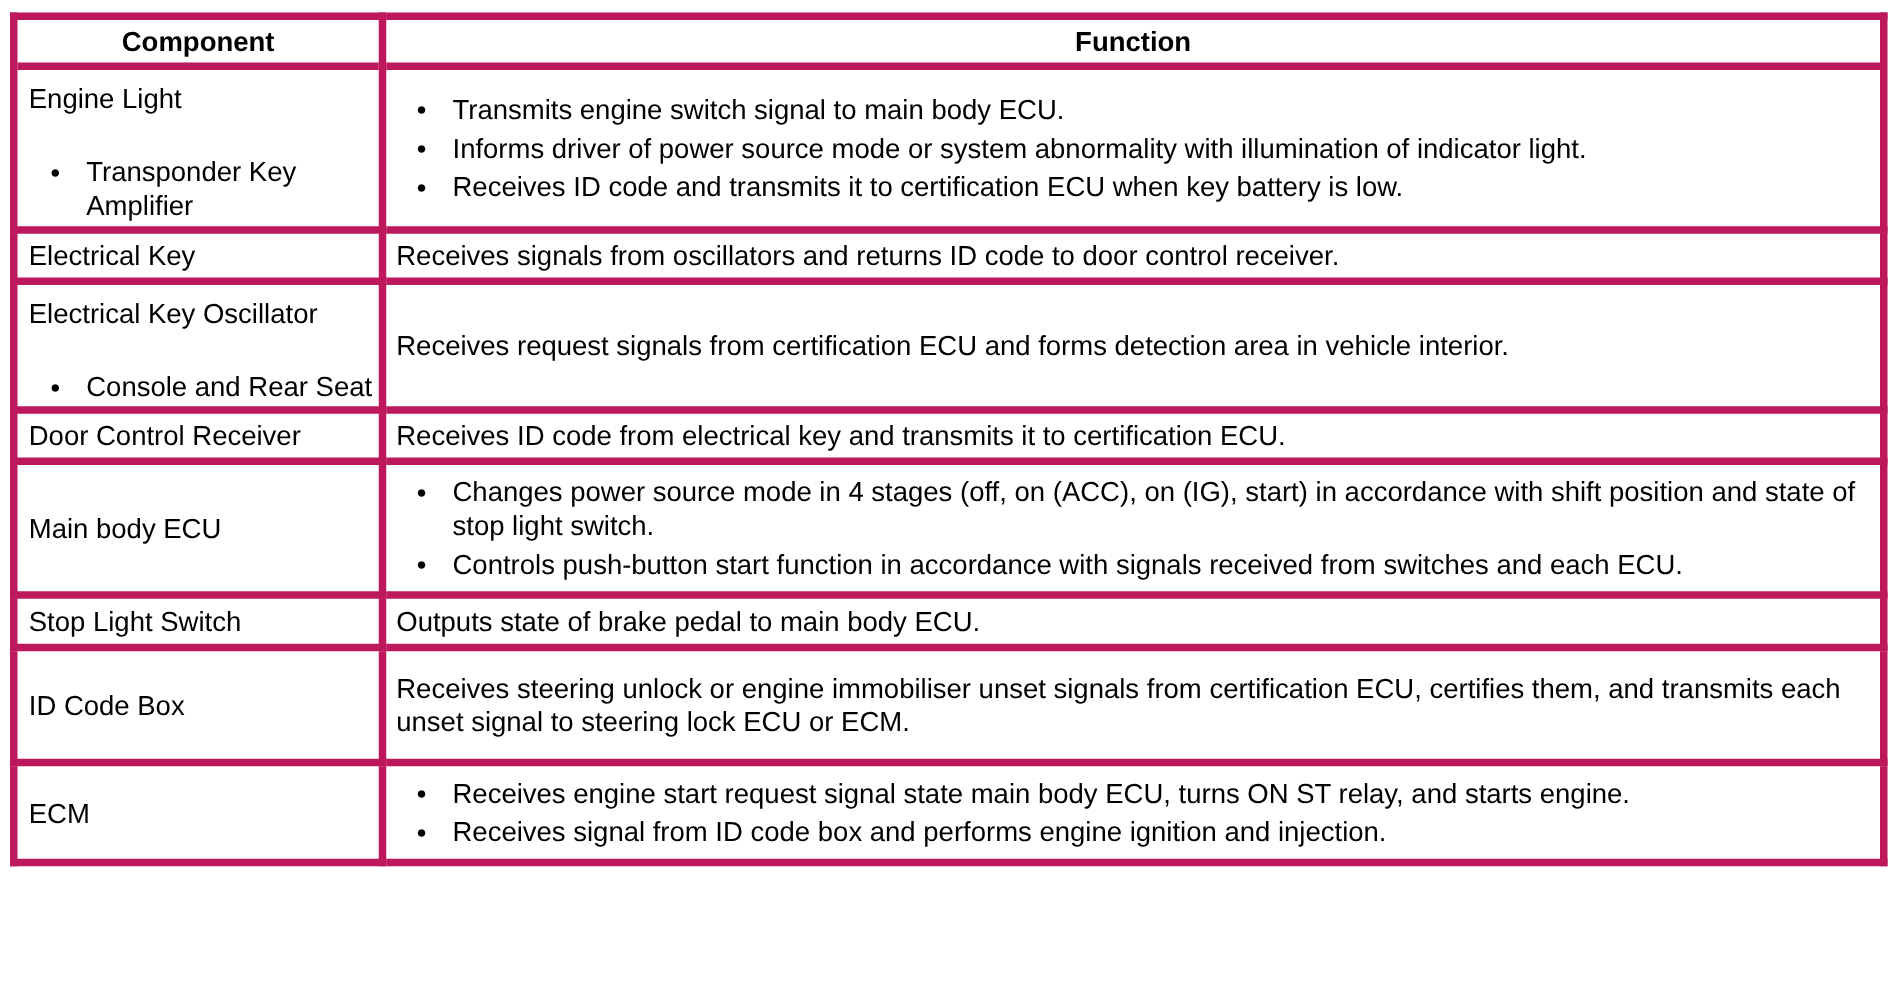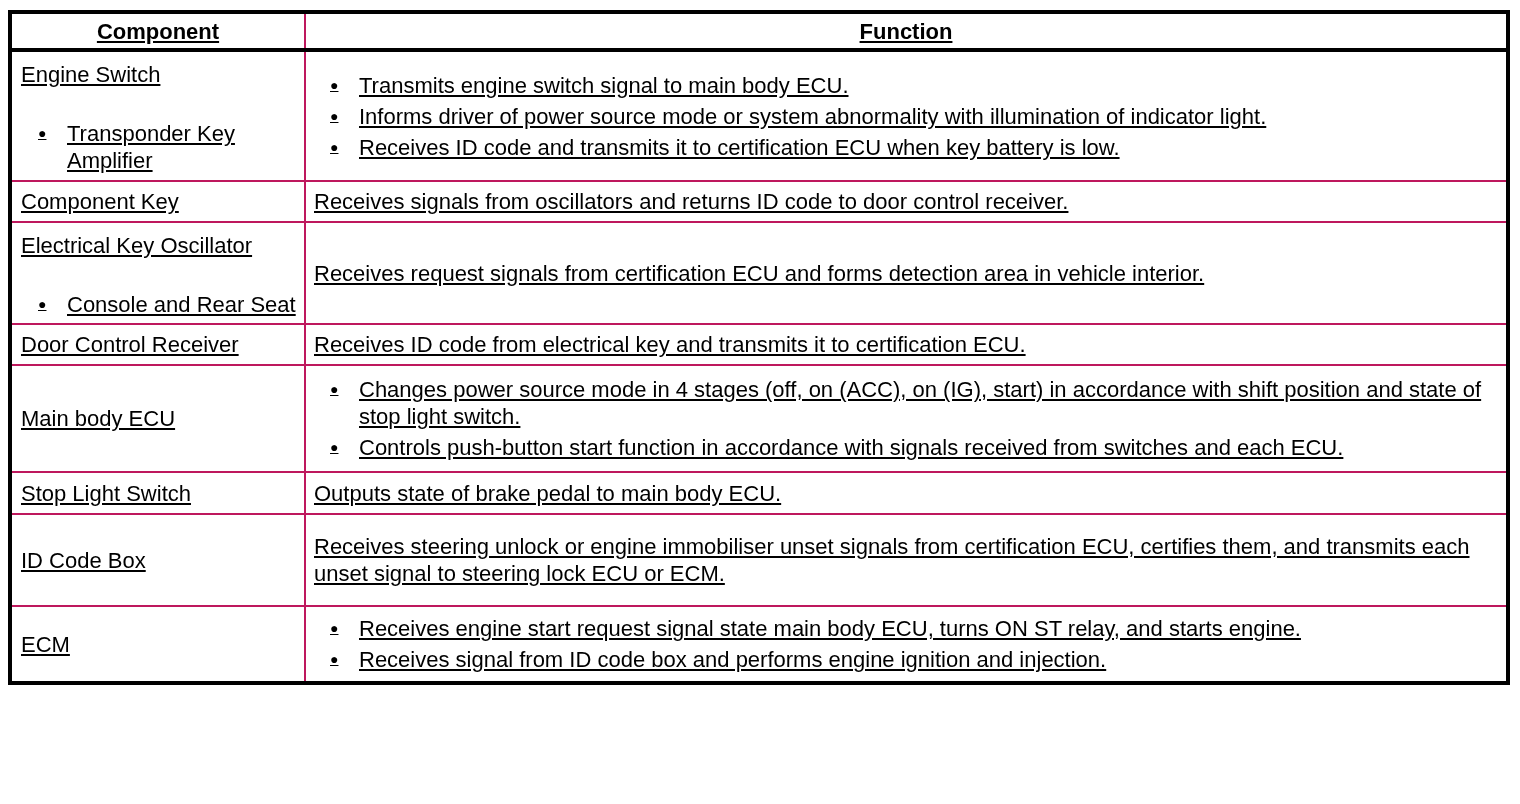--- a/index.html
+++ b/index.html
@@ -18,26 +18,25 @@
   }
   table.spec {
     border-collapse: collapse;
     table-layout: fixed;
     width: 1502px;
     border: 4px solid #000000;
     background: #ffffff;
   }
   col.c-comp { width: 295px; }
   .spec th, .spec td {
-    border: 2px solid #be185d;
+    border: 6px solid #be185d;
     vertical-align: middle;
     font-size: 22px;
     line-height: 27px;
     overflow: hidden;
-    text-decoration: underline;
   }
   .spec thead th {
     border-bottom: 4px solid #000000;
     height: 32px;
     text-align: center;
     font-weight: bold;
   }
   td.comp { padding: 2px 4px 2px 9px; }
   td.func { padding: 4px 6px 4px 8px; }
   td.va-top { vertical-align: top; padding-top: 9px; }
@@ -76,21 +75,21 @@
     <thead>
       <tr>
         <th>Component</th>
         <th>Function</th>
       </tr>
     </thead>
     <tbody>
 
       <tr class="h-r1">
         <td class="comp va-top">
-          <div>Engine Switch</div>
+          <div>Engine Light</div>
           <div class="blt comp-sub">
             <span class="dot">●</span>
             <span class="blt-text">Transponder Key Amplifier</span>
           </div>
         </td>
         <td class="func">
           <div class="blt">
             <span class="dot">●</span>
             <span class="blt-text">Transmits engine switch signal to main body ECU.</span>
           </div>
@@ -100,21 +99,21 @@
           </div>
           <div class="blt">
             <span class="dot">●</span>
             <span class="blt-text">Receives ID code and transmits it to certification ECU when key battery is low.</span>
           </div>
         </td>
       </tr>
 
       <tr class="h-r2">
         <td class="comp">
-          <div>Component Key</div>
+          <div>Electrical Key</div>
         </td>
         <td class="func">
           <div>Receives signals from oscillators and returns ID code to door control receiver.</div>
         </td>
       </tr>
 
       <tr class="h-r3">
         <td class="comp va-top">
           <div>Electrical Key Oscillator</div>
           <div class="blt comp-sub">

